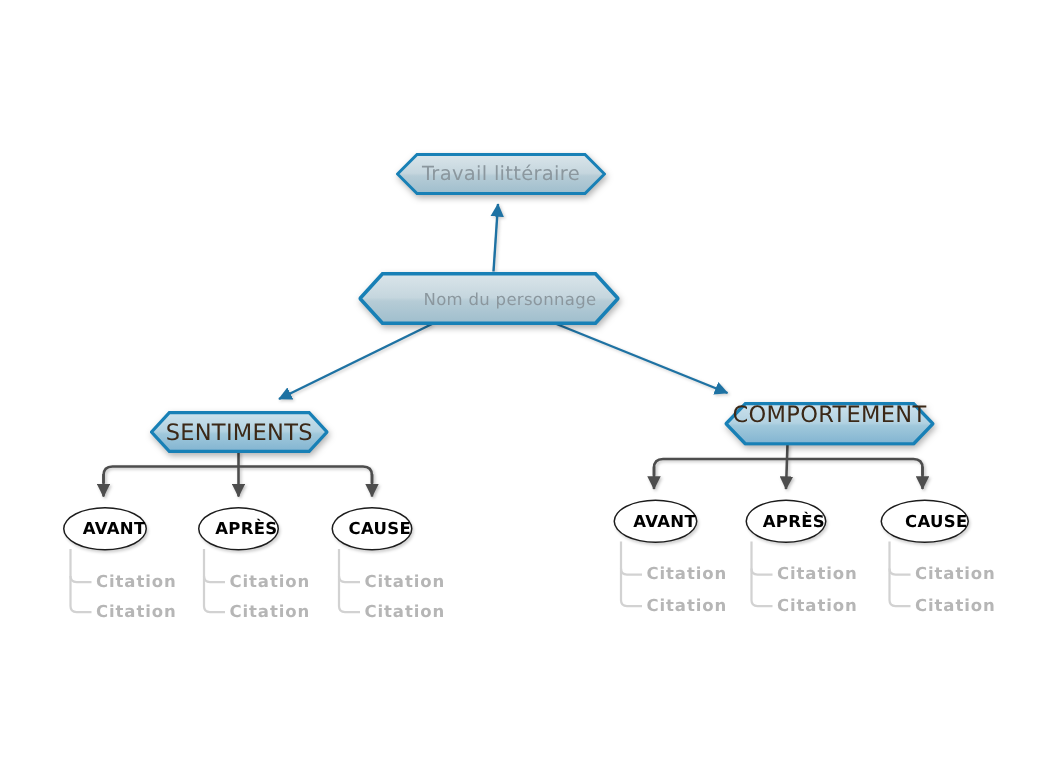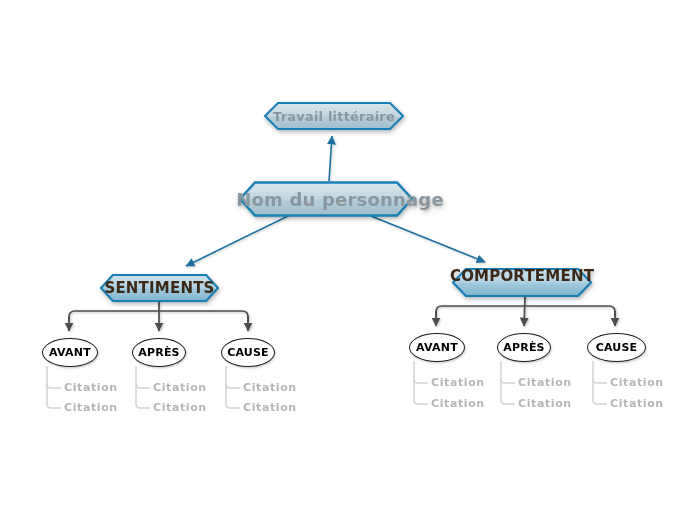--- a/index.html
+++ b/index.html
@@ -11,30 +11,30 @@
   .tree-shadow{filter:drop-shadow(1px 1.5px 1px rgba(0,0,0,0.25));}
   .blue-shadow{filter:drop-shadow(1px 1px 1px rgba(0,0,0,0.2));}
 
   .hexnode{
     position:absolute;display:flex;align-items:center;justify-content:center;
     filter:drop-shadow(1.5px 2.5px 2px rgba(0,0,0,0.3));
     cursor:default;
   }
   .hexnode svg{position:absolute;left:0;top:0;}
   .hexnode .label{
-    position:relative;z-index:2;font-weight:bold;white-space:nowrap;letter-spacing:0.2px;
+    position:relative;z-index:2;font-weight:normal;white-space:nowrap;letter-spacing:0.2px;
   }
   .label-gray{color:#8b979e;}
   .label-brown{color:#3b2817;letter-spacing:0.4px;}
   .root-label{font-size:13px;}
-  .main-label{font-size:18px;margin-left:28px;}
+  .main-label{font-size:11px;margin-left:28px;}
   .branch-label{font-size:15px;}
 
   .ellipse{
-    position:absolute;display:flex;align-items:center;justify-content:center;
+    position:absolute;display:flex;align-items:center;justify-content:flex-end;
     background:#ffffff;border:1.4px solid #1c1c1c;border-radius:50%;
     box-shadow:1px 1.5px 2px rgba(0,0,0,0.18);
     font-weight:bold;font-size:11px;color:#000000;letter-spacing:0.2px;
   }
 
   .citation{
     position:absolute;font-weight:bold;font-size:11px;line-height:12px;
     color:#b6b6b6;letter-spacing:0.6px;white-space:nowrap;cursor:default;
   }
 </style>
@@ -122,21 +122,21 @@
     <span class="label label-gray main-label">Nom du personnage</span>
   </div>
 
   <div class="hexnode" style="left:100px;top:274px;width:119px;height:28px">
     <svg width="119" height="28">
       <polygon points="1,14 13,1 106,1 118,14 106,27 13,27" fill="url(#gradBranch)" stroke="#1880b6" stroke-width="2.2"></polygon>
     </svg>
     <span class="label label-brown branch-label">SENTIMENTS</span>
   </div>
 
-  <div class="hexnode" style="left:452px;top:268px;width:140px;height:16px">
+  <div class="hexnode" style="left:483px;top:268px;width:140px;height:16px">
     <svg width="140" height="29">
       <polygon points="1,14.5 14,1 126,1 139,14.5 126,28 14,28" fill="url(#gradBranch)" stroke="#1880b6" stroke-width="2.2"></polygon>
     </svg>
     <span class="label label-brown branch-label">COMPORTEMENT</span>
   </div>
 
   <div class="ellipse" style="left:42px;top:338px;width:54px;height:27px">
     <span>AVANT</span>
   </div>
   <div class="ellipse" style="left:132px;top:338px;width:52px;height:27px">

